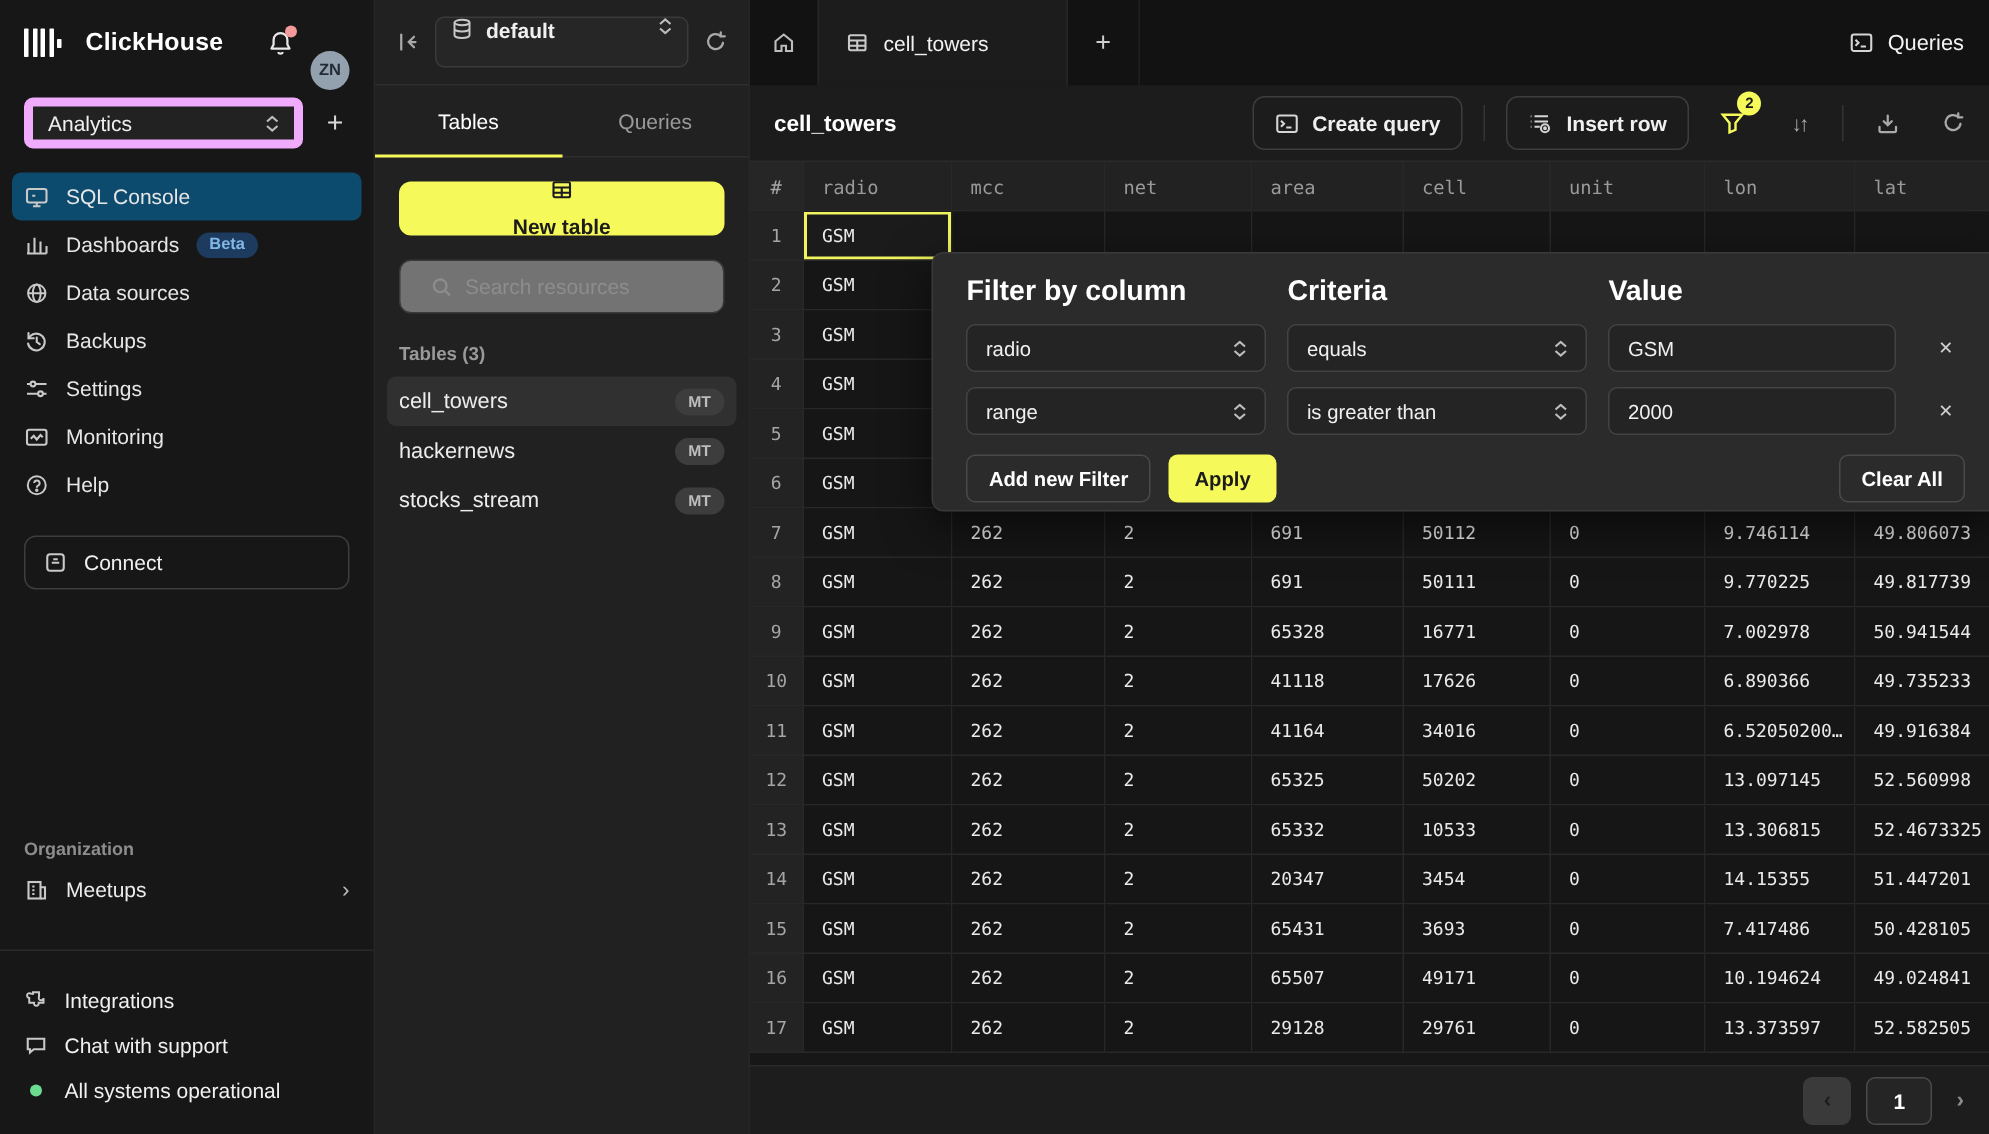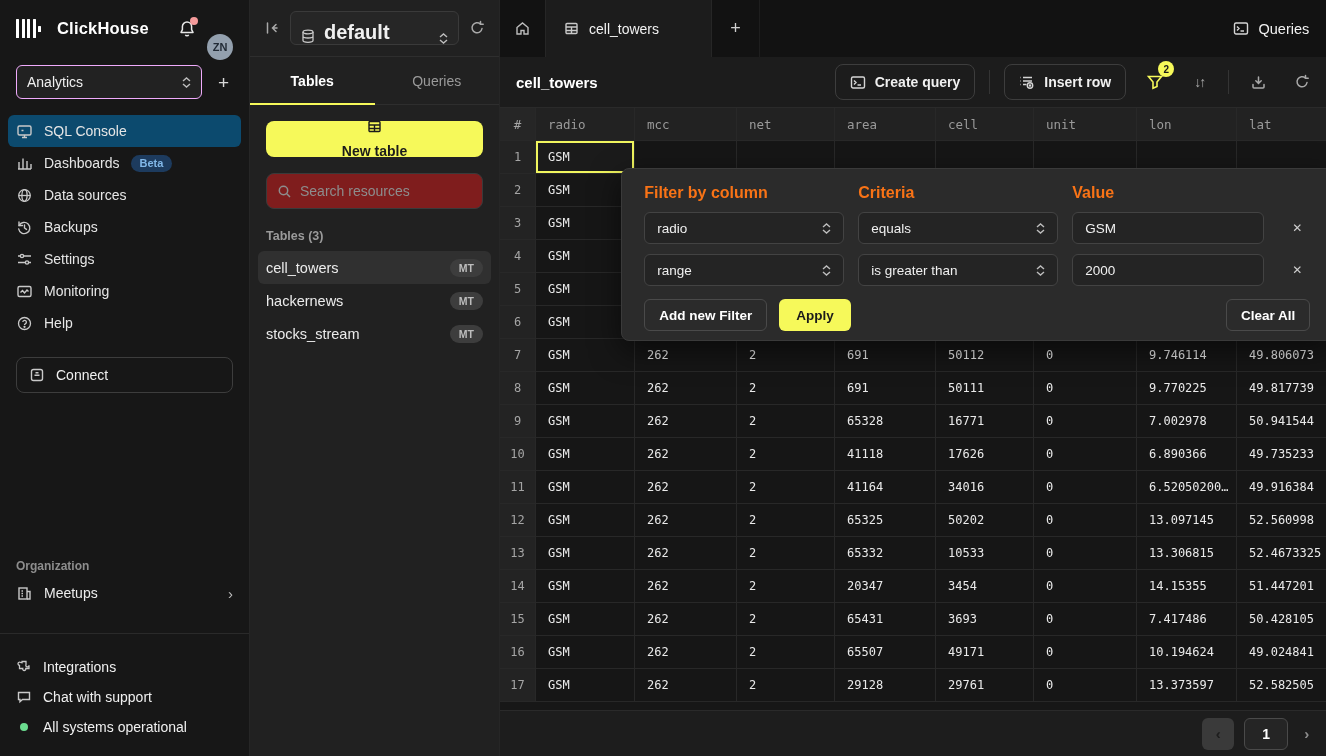--- a/index.html
+++ b/index.html
@@ -16,21 +16,21 @@
   .logo .bar { width:3px; height:19px; background:#fff; border-radius:0.5px; }
   .logo .bar.short { height:6px; }
   .brand { font-size:16.5px; font-weight:700; color:#fff; letter-spacing:.2px; }
   .sb-header .spacer { flex:1; }
   .bell { position:relative; width:20px; height:20px; }
   .bell .dot { position:absolute; top:-2px; right:-1px; width:8px; height:8px; border-radius:50%; }
   .avatar { width:26px; height:26px; border-radius:50%; background:#93a0ae; color:#222b36;
     font-size:11px; font-weight:700; display:flex; align-items:center; justify-content:center;margin-top:36px; }
 
   .ws-row { display:flex; align-items:center; padding:8px 16px 0 16px; gap:12px; }
-  .ws-select { flex:1; height:34px; background:#222222; border:1px solid #f0abfc; border-radius:6px;
+  .ws-select { flex:1; height:34px; background:#222222; border:6px solid #f0abfc; border-radius:6px;
     display:flex; align-items:center; padding:0 10px; font-size:14px; color:#f0f0f0; }
   .ws-select .spacer { flex:1; }
   .plus-btn { color:#d8d8d8; font-size:19px; line-height:1; padding:2px 4px; }
 
   .nav { margin-top:16px; padding:0 8px; }
   .nav-item { height:32px; display:flex; align-items:center; gap:11px; padding:0 8px;
     border-radius:6px; font-size:14px; color:#e6e6e6; }
   .nav-item.active { background:#0c4a6e; }
   .nav-item .ic { width:17px; height:17px; color:#c9c9c9; }
   .badge-beta { font-size:11px; font-weight:700; padding:2.5px 9px; border-radius:10px; }
@@ -48,30 +48,30 @@
   .foot-item .ic { width:16px; height:16px; color:#c9c9c9; }
   .green-dot { width:8px; height:8px; border-radius:50%; margin:0 4px; }
   .sb-pad { height:14px; }
 
   
   .explorer { width:250px; min-width:250px; height:756px; background:#212121;
     border-right:1px solid #262626; display:flex; flex-direction:column; }
   .ex-top { height:57px; border-bottom:1px solid #2e2e2e; display:flex; align-items:center; padding:0 14px; gap:10px; }
   .ex-top .ic { color:#a9a9a9; }
   .db-select { flex:1; height:34px; border:1px solid #3a3a3a; border-radius:6px; background:#262626;
-    display:flex; align-items:flex-end; gap:9px; padding:0 10px; font-size:20px; font-weight:600; color:#f0f0f0; }
+    display:flex; align-items:flex-start; gap:9px; padding:0 10px; font-size:14px; font-weight:600; color:#f0f0f0; }
   .db-select .spacer { flex:1; }
   .ex-tabs { height:48px; display:flex; border-bottom:1px solid #2e2e2e; position:relative; }
   .ex-tab { flex:1; display:flex; align-items:center; justify-content:center; font-size:14px; color:#9a9a9a; }
-  .ex-tab.active { color:#ffffff; font-weight:700; }
+  .ex-tab.active { color:#ffffff; font-weight:400; }
   .ex-tab-underline { position:absolute; bottom:-1px; left:0; width:50%; height:2px; }
   .new-table { margin:16px; height:36px; border-radius:8px; display:flex; align-items:center;
     justify-content:center; gap:9px; font-size:14px; font-weight:600; color:#1b1b1b;flex-direction:column; }
-  .search-box { margin:0 16px; height:36px; background:#7f1d1d; border:1px solid #3a3a3a; border-radius:8px;
-    display:flex; align-items:center; gap:8px; padding:0 10px; }
+  .search-box { margin:0 16px; height:36px; background:#737373; border:1px solid #3a3a3a; border-radius:8px;
+    display:flex; align-items:center; gap:8px; padding:0 20px; }
   .search-box input { background:transparent; border:none; outline:none; color:#e8e8e8;
     font-size:14px; width:100%; font-family:"Liberation Sans",sans-serif; }
   .search-box input::placeholder { color:#8d8d8d; }
   .sect-label { font-size:12.5px; font-weight:600; color:#9a9a9a; padding:0 16px; margin:20px 0 8px 0; }
   .tbl-list { padding:0 8px; }
   .tbl-item { height:33px; display:flex; align-items:center; padding:0 8px; border-radius:6px; font-size:14.5px; }
   .tbl-item.active { background:#303030; }
   .tbl-item .pill { margin-left:auto; font-size:10.5px; font-weight:700; color:#bdbdbd;
     background:#3d3d3d; border-radius:10px; padding:3px 9px; }
 
@@ -121,21 +121,21 @@
   .c5 { width:103px; min-width:103px; }
   .c6 { width:100px; min-width:100px; }
   .c7 { flex:1; border-right:none; }
   .td.selected { box-shadow:inset 0 0 0 2px #f0f55e; background:#1b1b1b; }
 
   
   .filter-panel { position:absolute; top:117px; right:0; width:712px; height:173px; background:#2b2b2b;
     border:1px solid #3a3a3a; border-radius:8px; box-shadow:0 10px 30px rgba(0,0,0,.55); z-index:30;
     padding:15px 22px 16px 22px; }
   .fp-grid { display:grid; grid-template-columns:200px 200px 192px 1fr; column-gap:14px; row-gap:10px; align-items:center; }
-  .fp-label { font-size:16px; font-weight:700; color:#f97316; }
+  .fp-label { font-size:19px; font-weight:700; color:#ffffff; }
   .fp-select, .fp-input { height:32px; background:#242424; border:1px solid #434343; border-radius:6px;
     display:flex; align-items:center; padding:0 12px; font-size:13.5px; color:#f0f0f0; }
   .fp-select .spacer { flex:1; }
   .fp-x { justify-self:end; color:#cfcfcf; font-size:12px; padding:4px 8px; }
   .fp-actions { display:flex; align-items:center; gap:12px; margin-top:13px; }
   .fp-btn { height:32px; border:1px solid #4a4a4a; border-radius:6px; background:transparent;
     display:flex; align-items:center; padding:0 14px; font-size:13.5px; font-weight:700; color:#ffffff; }
   .fp-apply { border:none; color:#1b1b1b; padding:0 17px; }
   .fp-clear { margin-left:auto; }
   .chev-ud { display:flex; flex-direction:column; align-items:center; gap:1px; color:#bdbdbd; }

